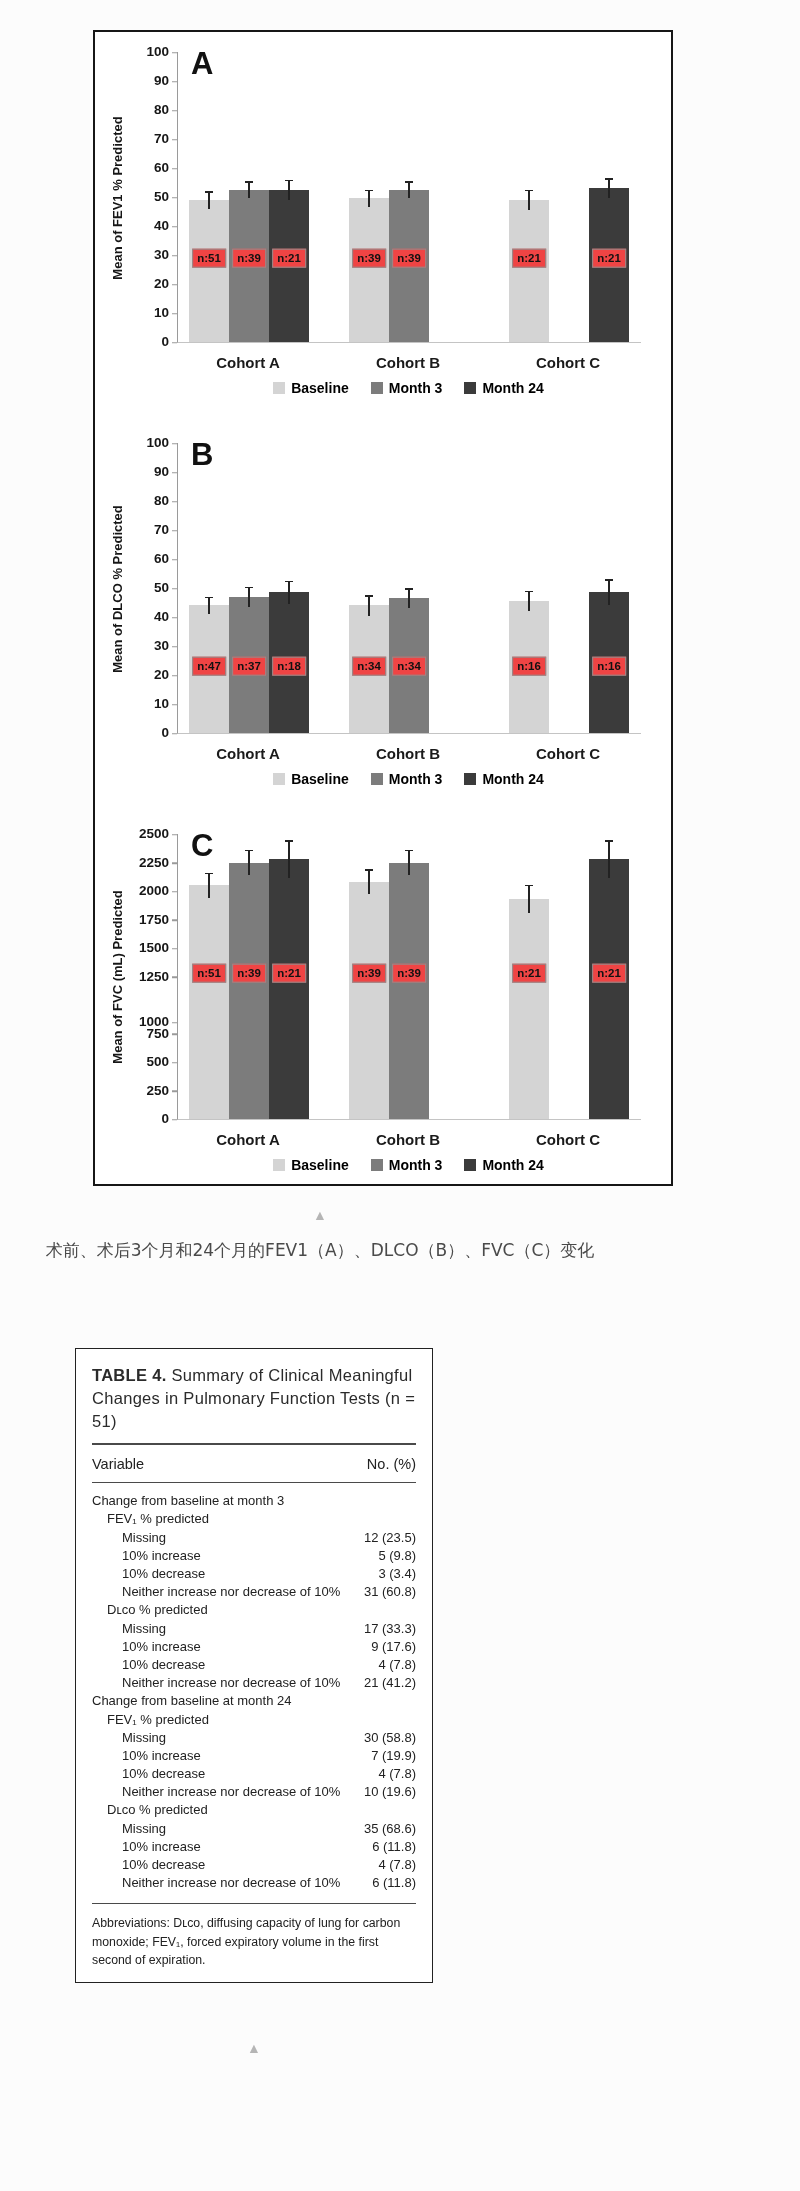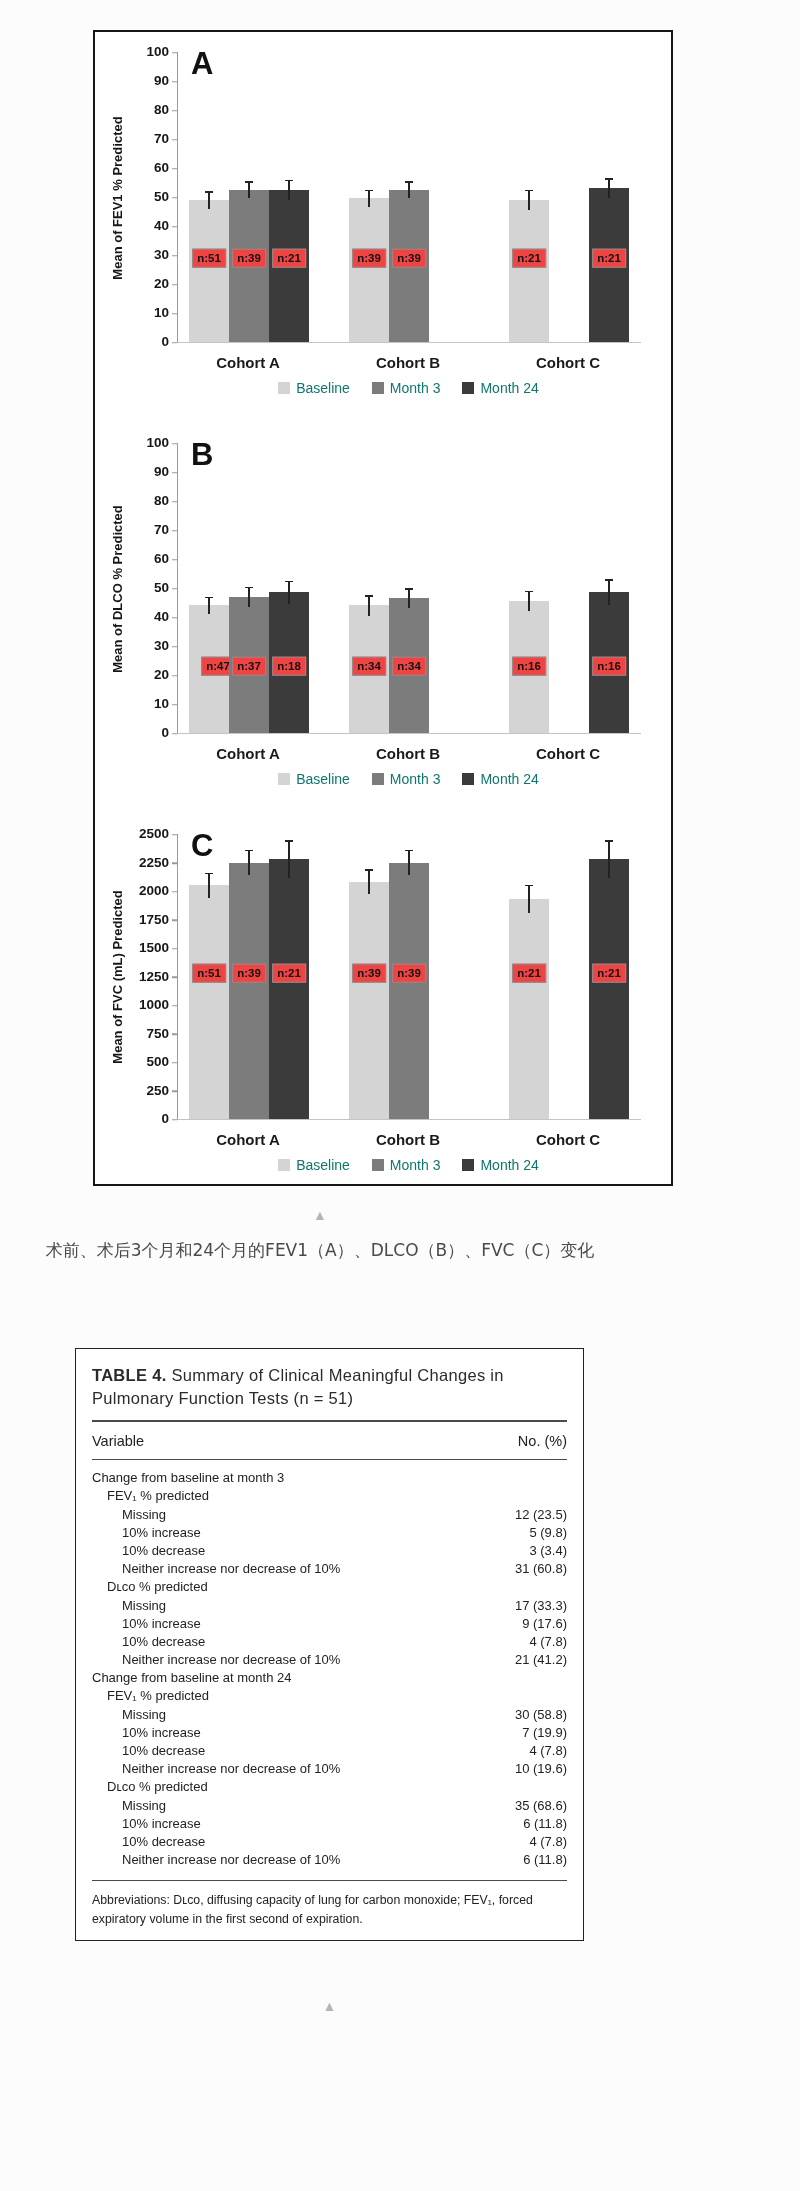--- a/index.html
+++ b/index.html
@@ -50,29 +50,29 @@
   }
   .xrow{position:relative;height:24px;margin:8px 0 0 74px;width:463px;}
   .xlabel{
     position:absolute;top:3px;transform:translateX(-50%);
     font-weight:700;font-size:15px;color:#1a1a1a;white-space:nowrap;
   }
   .legend{
     display:flex;justify-content:center;align-items:center;gap:22px;
     margin-left:74px;width:463px;height:26px;
   }
-  .legend-item{display:flex;align-items:center;gap:6px;font-weight:400;font-size:14px;color:#0f766e;}
+  .legend-item{display:flex;align-items:center;gap:6px;font-weight:700;font-size:14px;color:#000000;}
   .legend-swatch{width:12px;height:12px;display:inline-block;}
   
   .cap-block{width:640px;margin:0;text-align:center;}
   .cap-block.first{margin-top:20px;}
   .triangle{color:#b5b5b5;font-size:14px;line-height:1;display:inline-block;}
   .cap-text{margin-top:15px;font-size:17px;color:#4a4a4a;font-family:"DejaVu Sans",sans-serif;}
   
-  .table-wrap{width:509px;margin:86px 0 0 75px;text-align:center;}
+  .table-wrap{width:358px;margin:86px 0 0 75px;text-align:center;}
   .table-box{
     box-sizing:border-box;border:1px solid #222;background:#fff;
     padding:15px 16px 12px;text-align:left;
   }
   .table-title{font-size:16.5px;color:#2b2b2b;line-height:1.4;letter-spacing:0.3px;}
   .table-title .tb{font-weight:700;}
   .rule-thick{border-top:2px solid #4a4a4a;margin-top:10px;}
   .thead{
     display:flex;justify-content:space-between;
     padding:11px 0 10px;font-size:14.5px;color:#222;
@@ -175,21 +175,21 @@
             <div class="ytick" style="top: 87px;">70<div class="tickmark"></div></div>
             <div class="ytick" style="top: 58px;">80<div class="tickmark"></div></div>
             <div class="ytick" style="top: 29px;">90<div class="tickmark"></div></div>
             <div class="ytick" style="top: 0px;">100<div class="tickmark"></div></div>
           </div>
           <div class="plot" style="height: 290px;">
             <div class="panel-letter">B</div>
             <div class="bar" style="left: 11px; width: 40px; height: 127.6px; background: rgb(212, 212, 212);"></div>
             <div class="err" style="left: 30px; top: 153.7px; height: 17.4px;"></div>
             <div class="errcap" style="left: 27px; top: 153.7px;"></div>
-            <div class="nbox" style="left: 40px; top: 223.3px;">n:47</div>
+            <div class="nbox" style="left: 31px; top: 223.3px;">n:47</div>
             <div class="bar" style="left: 171px; width: 40px; height: 127.6px; background: rgb(212, 212, 212);"></div>
             <div class="err" style="left: 190px; top: 152.25px; height: 20.3px;"></div>
             <div class="errcap" style="left: 187px; top: 152.25px;"></div>
             <div class="nbox" style="left: 191px; top: 223.3px;">n:34</div>
             <div class="bar" style="left: 331px; width: 40px; height: 131.95px; background: rgb(212, 212, 212);"></div>
             <div class="err" style="left: 350px; top: 147.9px; height: 20.3px;"></div>
             <div class="errcap" style="left: 347px; top: 147.9px;"></div>
             <div class="nbox" style="left: 351px; top: 223.3px;">n:16</div>
             <div class="bar" style="left: 51px; width: 40px; height: 136.3px; background: rgb(124, 124, 124);"></div>
             <div class="err" style="left: 70px; top: 143.55px; height: 20.3px;"></div>
@@ -232,21 +232,21 @@
       <div class="chart">
         <div class="crow">
           <div class="ylab">
             <span>Mean of FVC (mL) Predicted</span>
           </div>
           <div class="yticks" style="height: 285px;">
             <div class="ytick" style="top: 285px;">0<div class="tickmark"></div></div>
             <div class="ytick" style="top: 256.5px;">250<div class="tickmark"></div></div>
             <div class="ytick" style="top: 228px;">500<div class="tickmark"></div></div>
             <div class="ytick" style="top: 199.5px;">750<div class="tickmark"></div></div>
-            <div class="ytick" style="top: 171px;">1000<div class="tickmark"></div></div>
+            <div class="ytick" style="top: 188px;">1000<div class="tickmark"></div></div>
             <div class="ytick" style="top: 142.5px;">1250<div class="tickmark"></div></div>
             <div class="ytick" style="top: 114px;">1500<div class="tickmark"></div></div>
             <div class="ytick" style="top: 85.5px;">1750<div class="tickmark"></div></div>
             <div class="ytick" style="top: 57px;">2000<div class="tickmark"></div></div>
             <div class="ytick" style="top: 28.5px;">2250<div class="tickmark"></div></div>
             <div class="ytick" style="top: 0px;">2500<div class="tickmark"></div></div>
           </div>
           <div class="plot" style="height: 285px;">
             <div class="panel-letter">C</div>
             <div class="bar" style="left: 11px; width: 40px; height: 233.7px; background: rgb(212, 212, 212);"></div>

